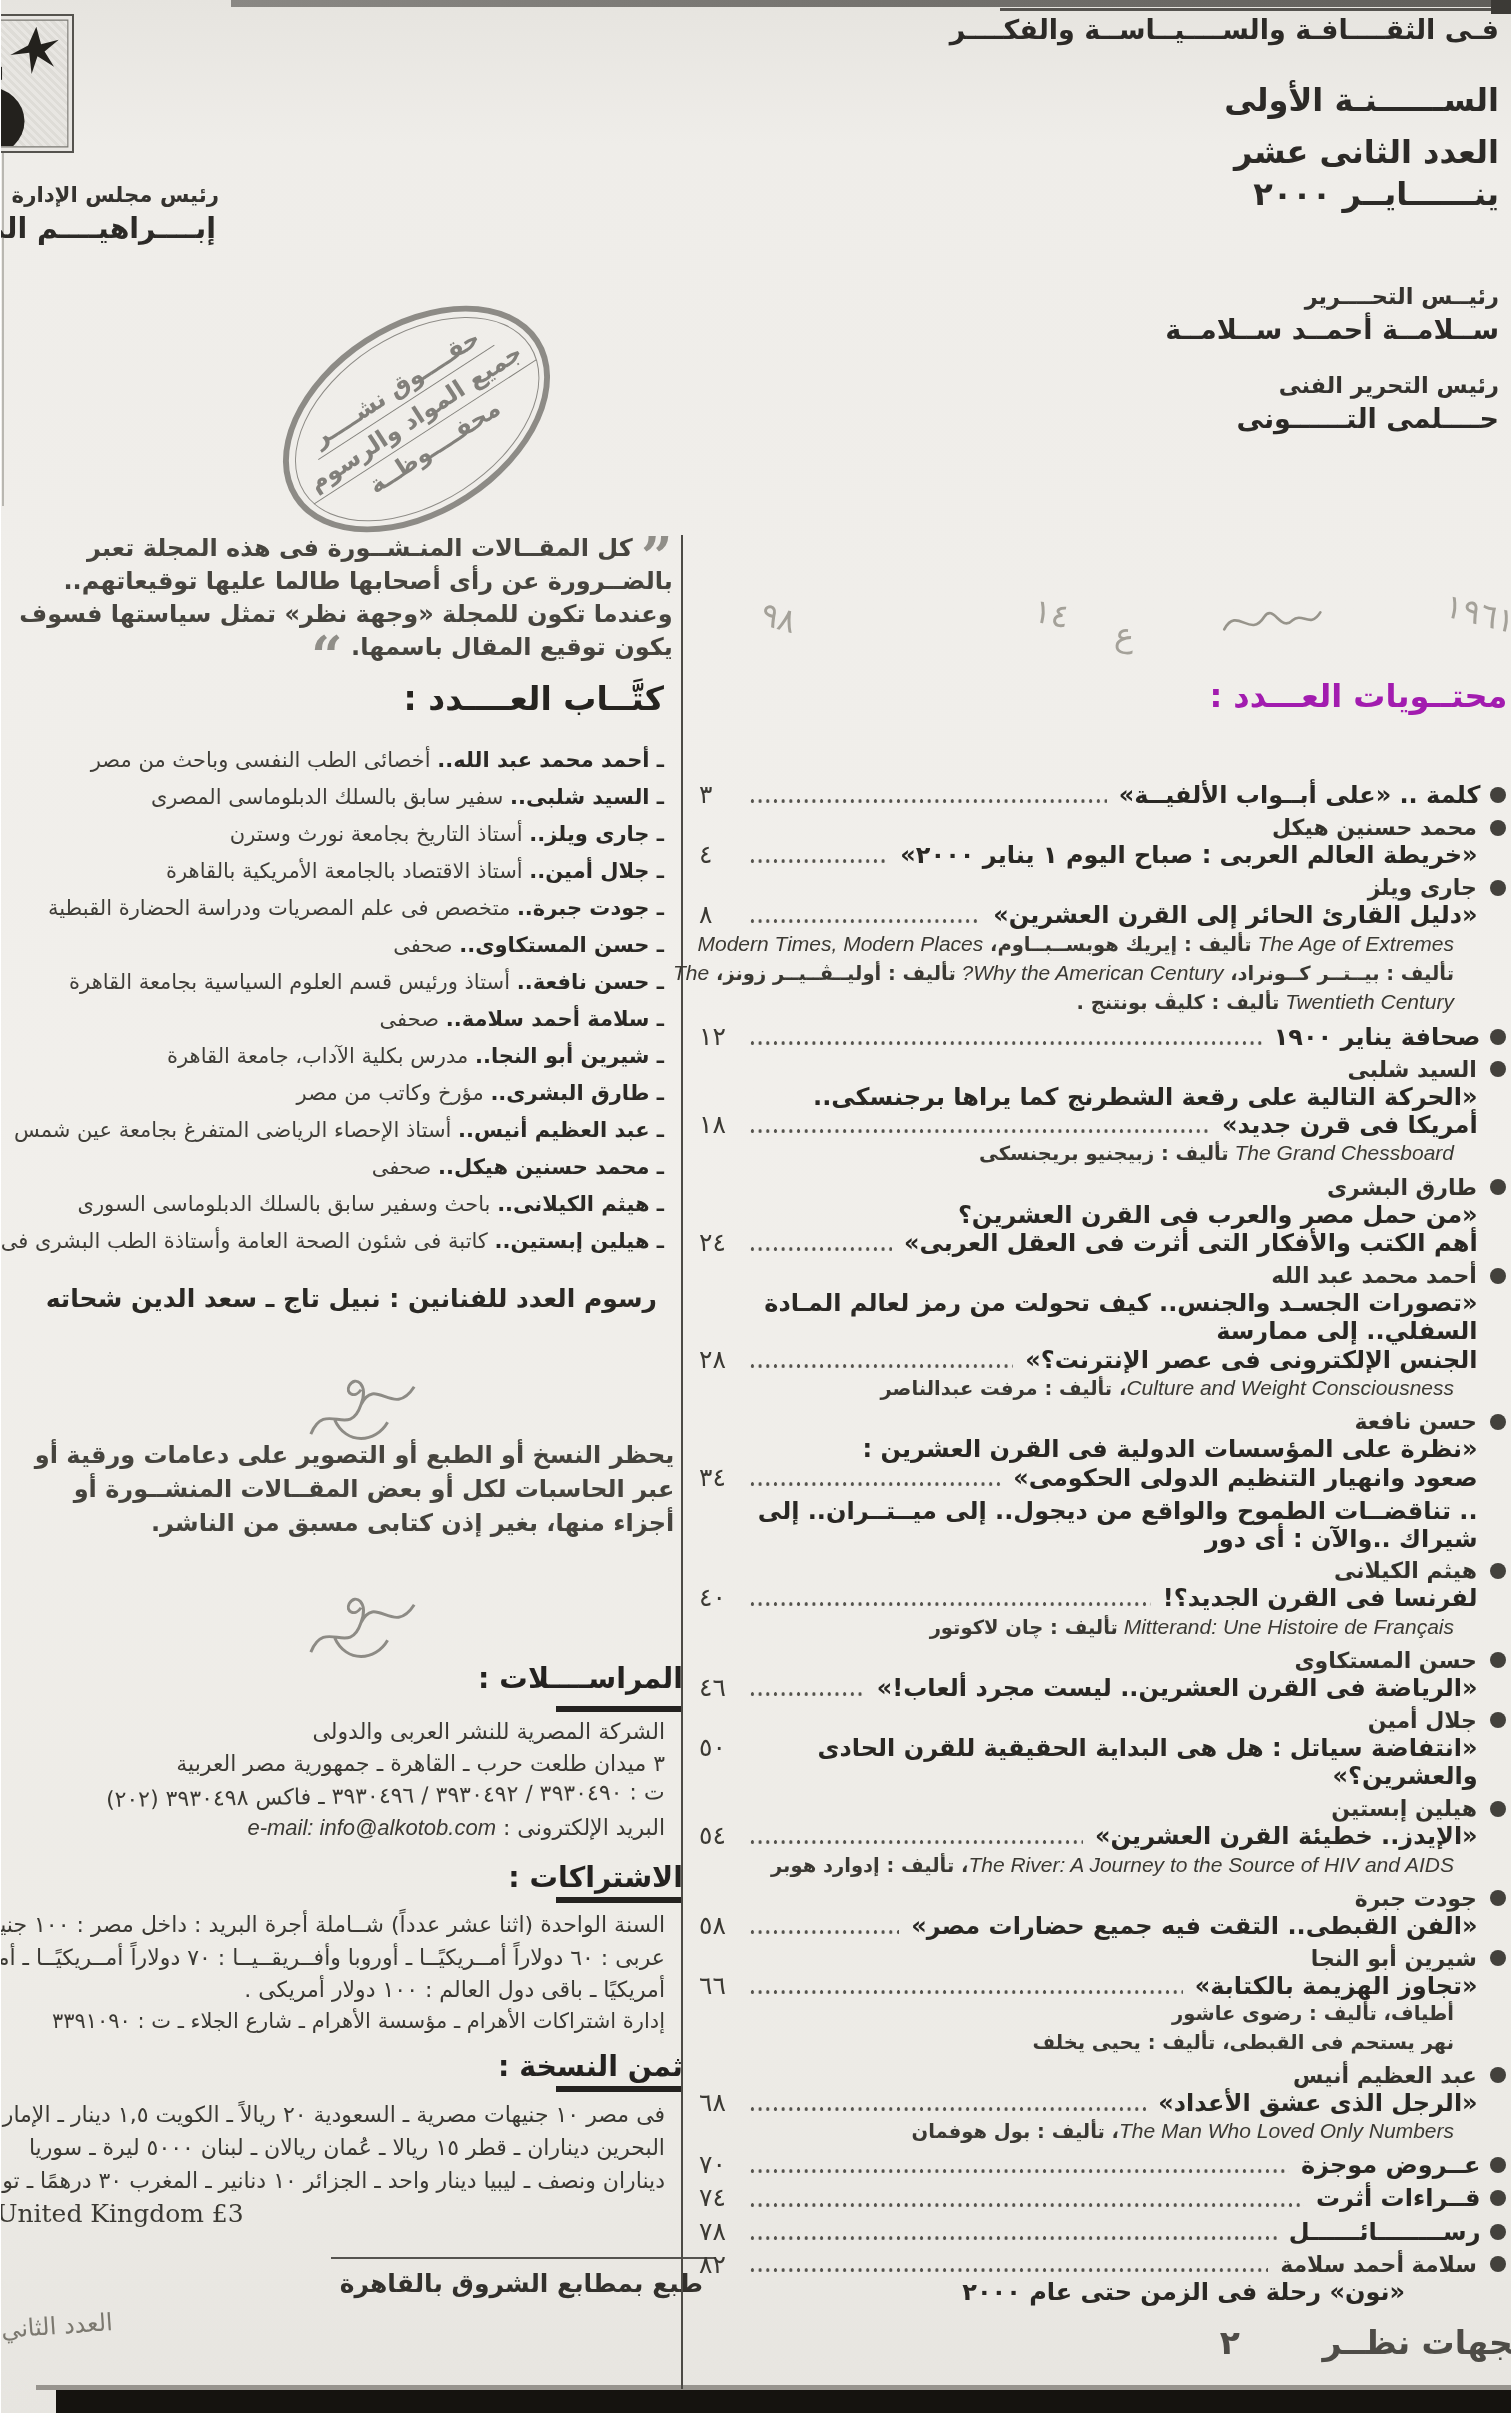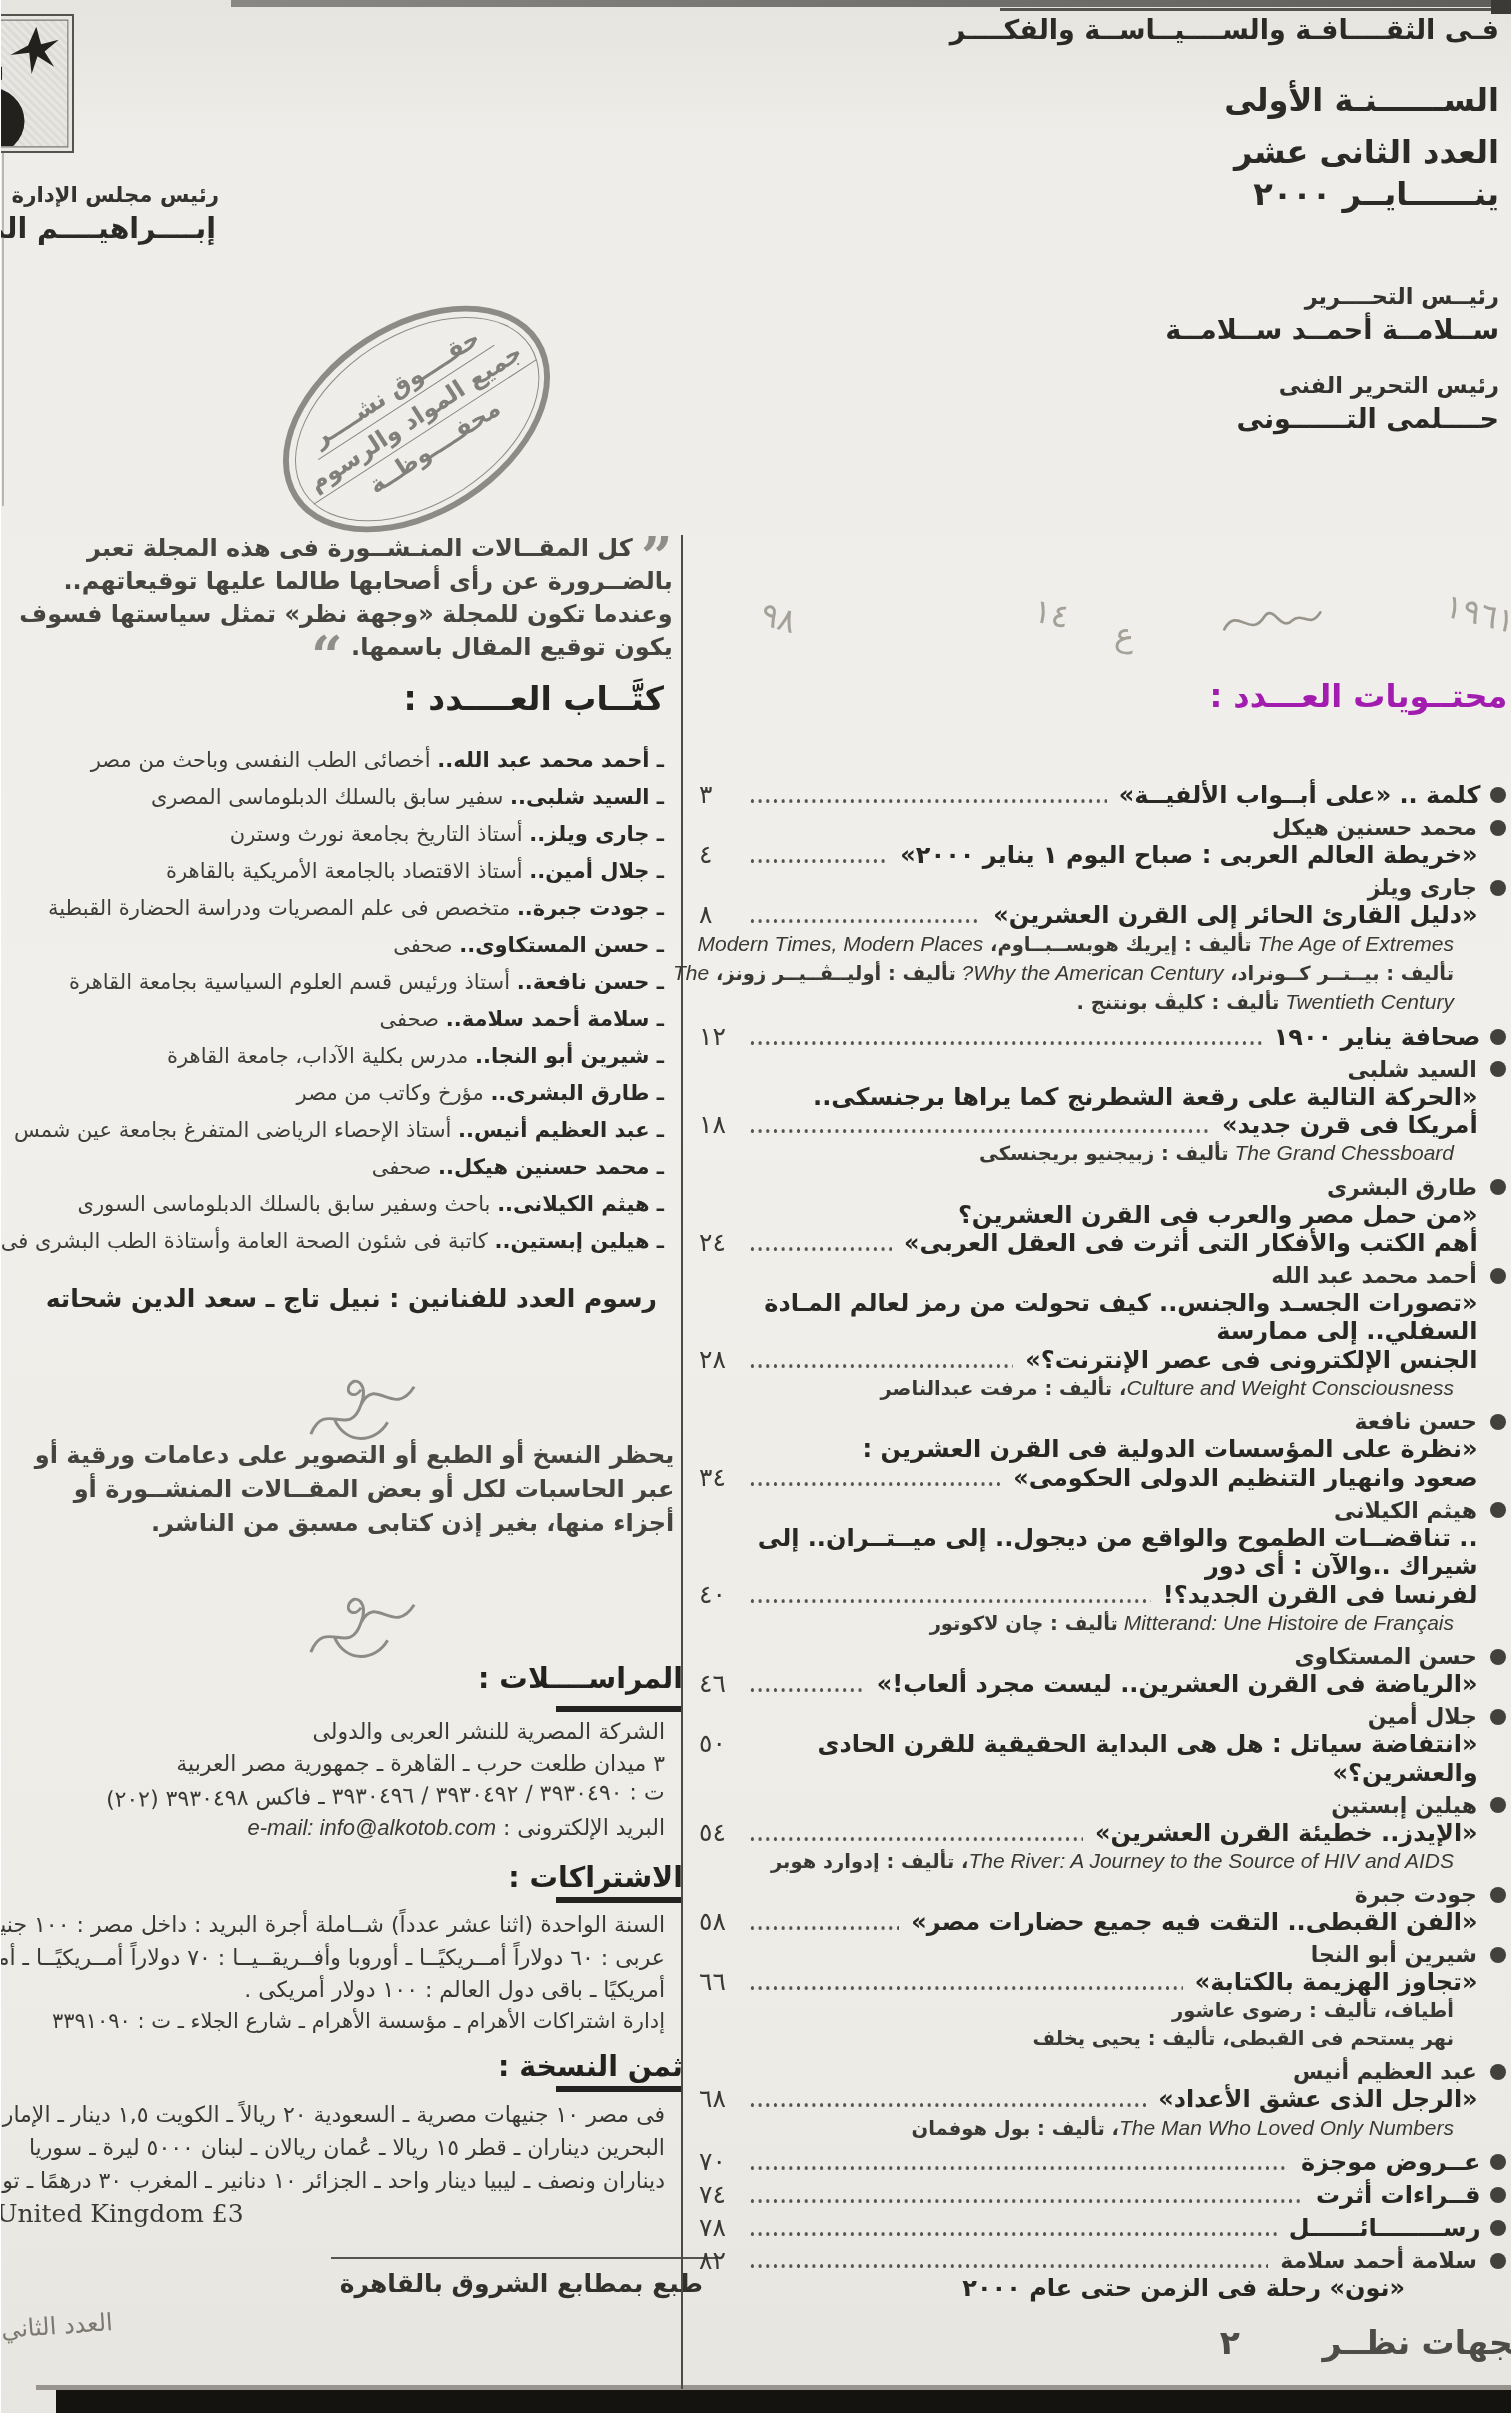--- a/index.html
+++ b/index.html
@@ -320,25 +320,25 @@
         <span class="author-text">حسن نافعة</span>
       </div>
       <div class="line title-line indent">«نظرة على المؤسسات الدولية فى القرن العشرين :</div>
       <div class="line title-line flexline indent">
         <span class="ttext">صعود وانهيار التنظيم الدولى الحكومى»</span>
         <span class="dots"></span>
         <span class="pageno">٣٤</span>
       </div>
     </div>
     <div class="entry">
+      <div class="line title-line indent">.. تناقضــات الطموح والواقع من ديجول.. إلى ميــتــران.. إلى شيراك ..والآن : أى دور</div>
       <div class="line author-line">
         <span class="bullet"></span>
         <span class="author-text">هيثم الكيلانى</span>
       </div>
-      <div class="line title-line indent">.. تناقضــات الطموح والواقع من ديجول.. إلى ميــتــران.. إلى شيراك ..والآن : أى دور</div>
       <div class="line title-line flexline indent">
         <span class="ttext">لفرنسا فى القرن الجديد؟!</span>
         <span class="dots"></span>
         <span class="pageno">٤٠</span>
       </div>
       <div class="line ref-line"><i class="lat">Mitterand: Une Histoire de Français </i>تأليف : چان لاكوتور</div>
     </div>
     <div class="entry">
       <div class="line author-line">
         <span class="bullet"></span>

